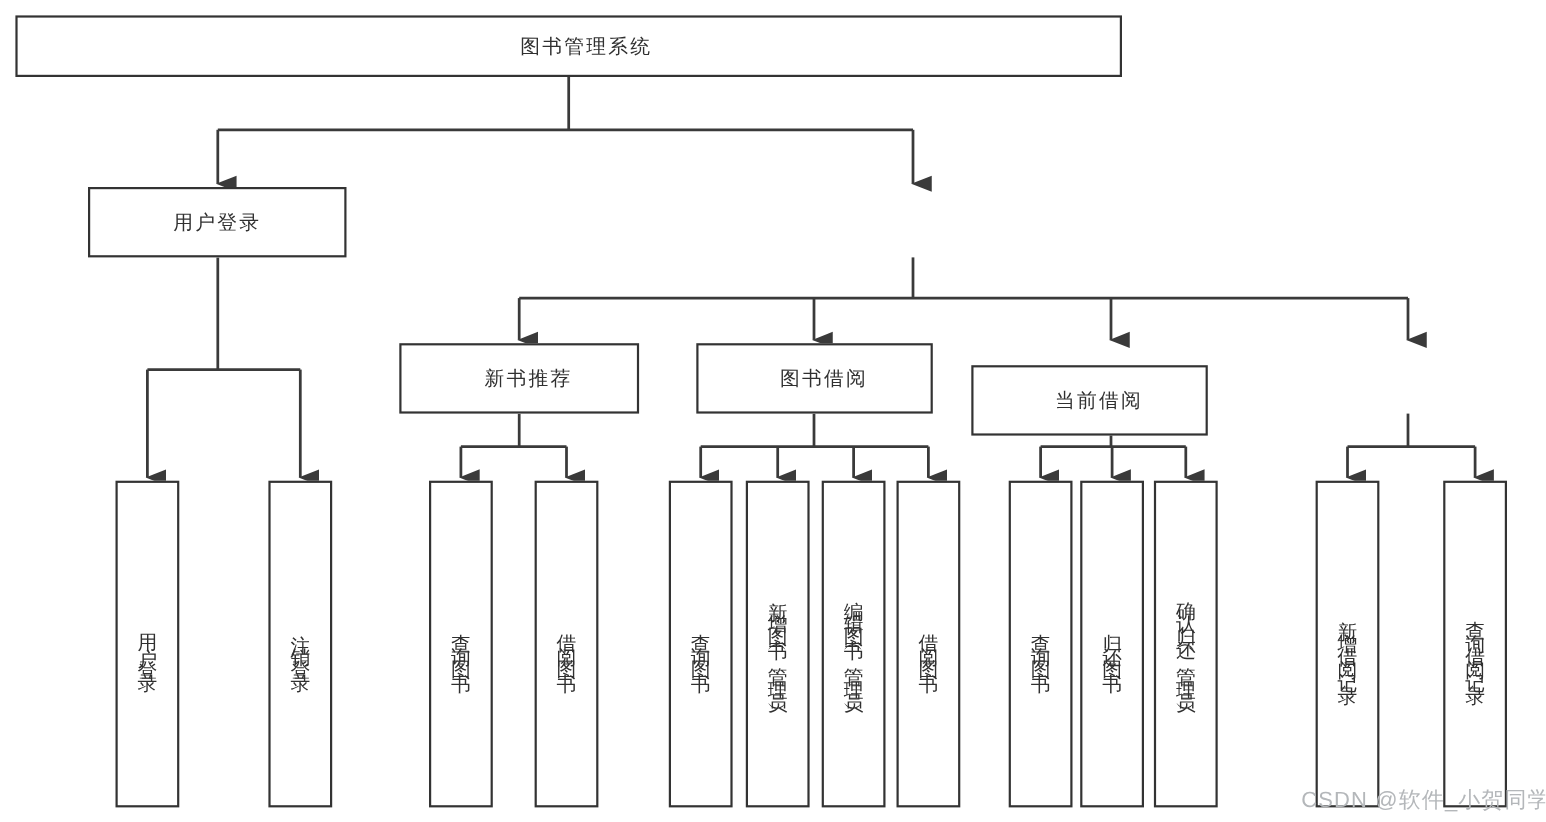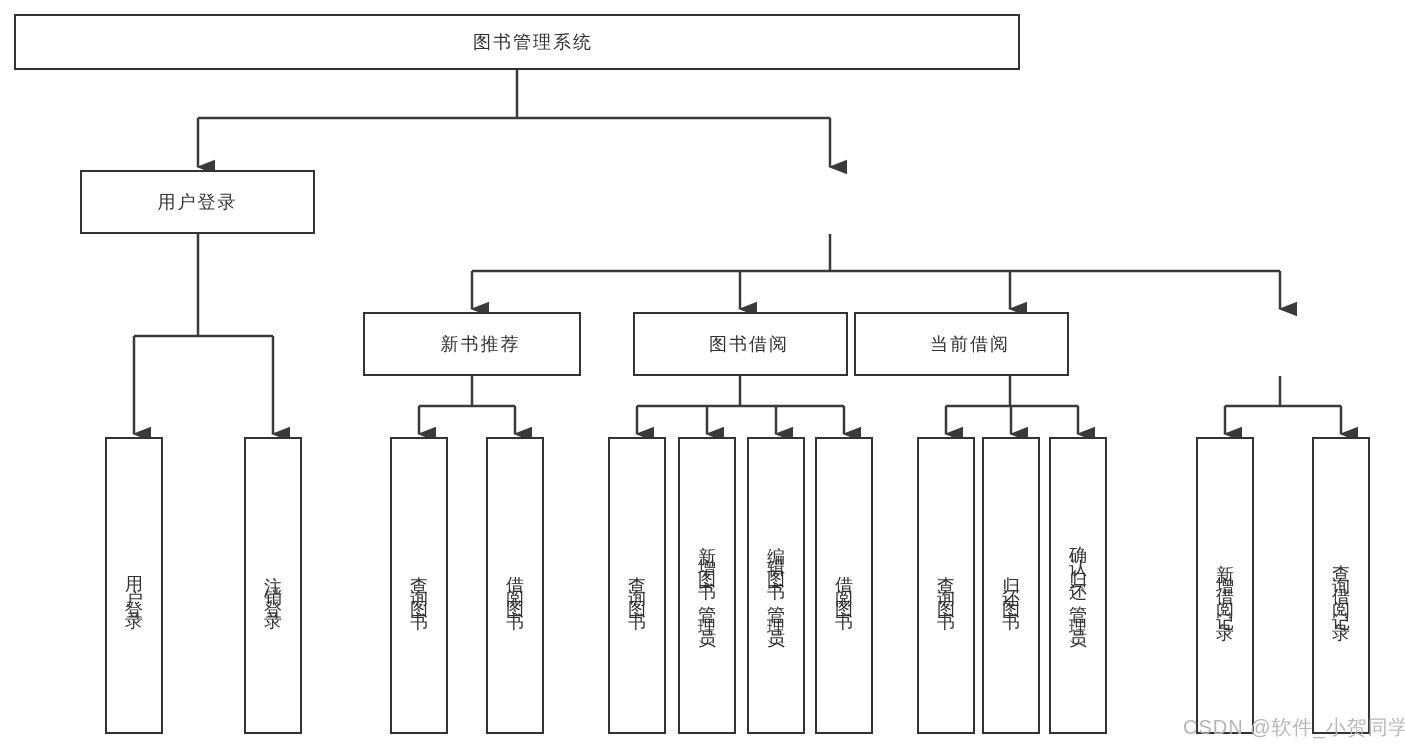--- a/index.html
+++ b/index.html
@@ -143,21 +143,21 @@
   <div class="node node-h node-l2" style="left:80px;">
     <span>用户登录</span>
   </div>
 
   <div class="node node-h node-l3" style="left:363px;width:218px;">
     <span>新书推荐</span>
   </div>
   <div class="node node-h node-l3" style="left:633px;">
     <span>图书借阅</span>
   </div>
-  <div class="node node-h node-l3" style="left:854px;">
+  <div class="node node-h node-l3" style="left:883px;margin-top:20px;">
     <span>当前借阅</span>
   </div>
 
   <div class="leaf" style="left:105px;">
     <span class="v-label">用户登录</span>
   </div>
   <div class="leaf" style="left:244px;">
     <span class="v-label">注销登录</span>
   </div>
 

